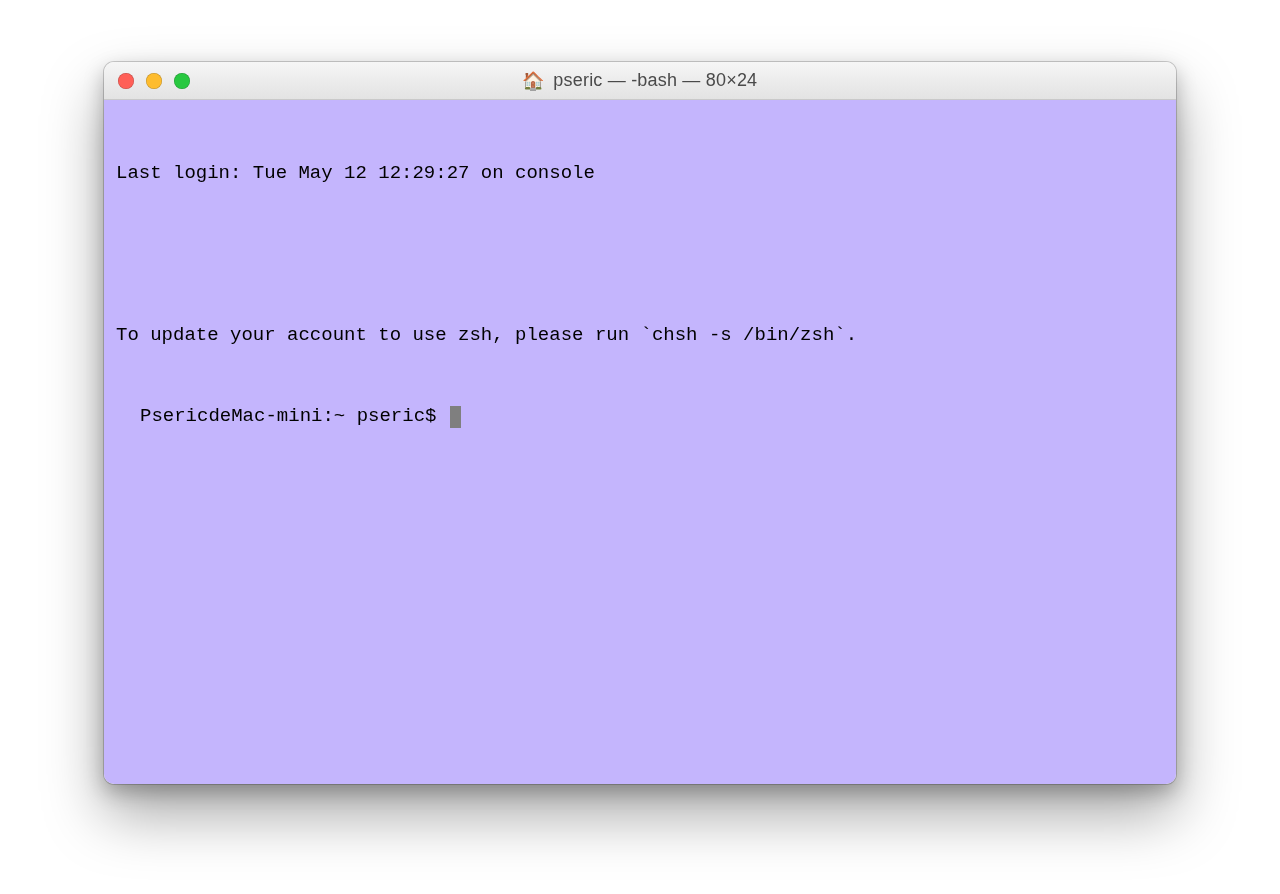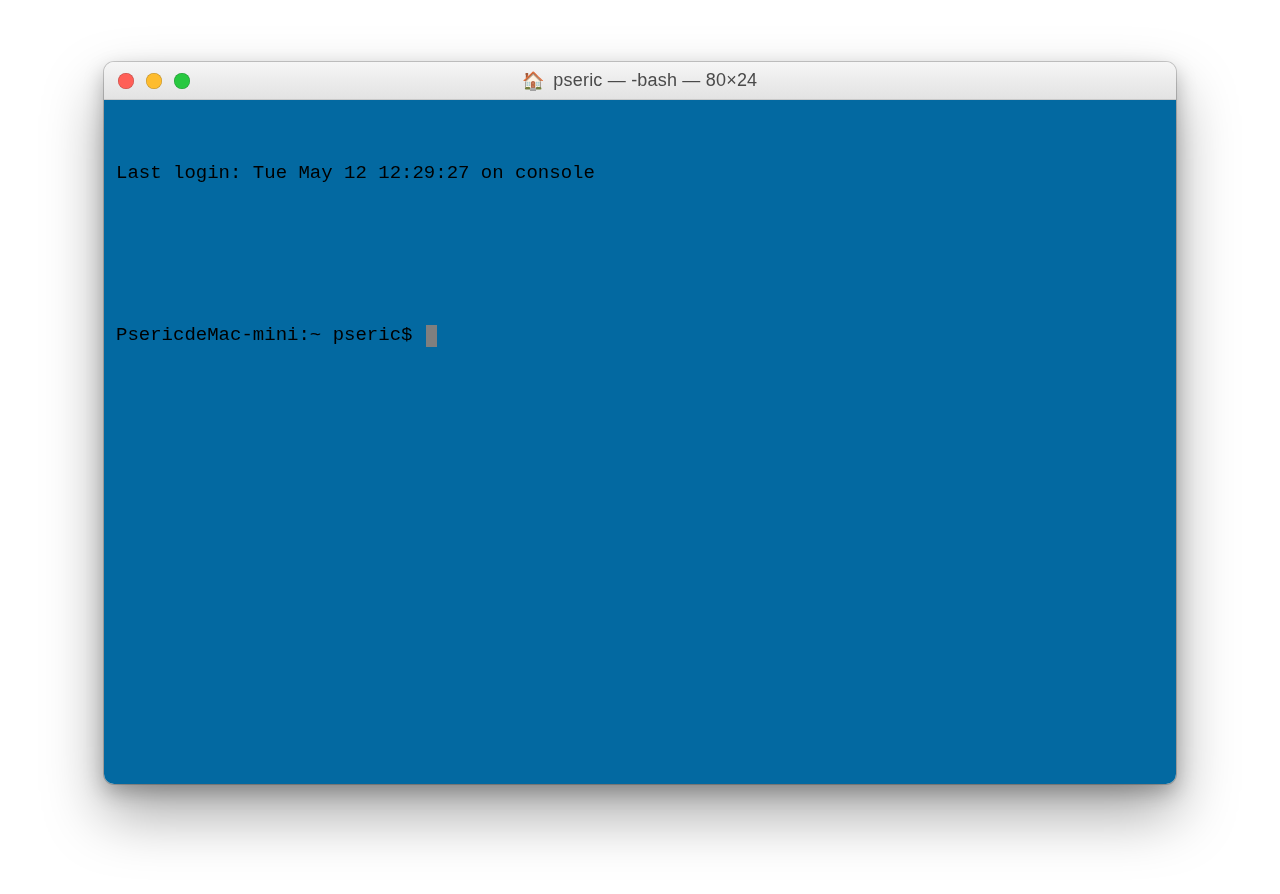--- a/index.html
+++ b/index.html
@@ -69,32 +69,32 @@
       letter-spacing: 0.2px;
       user-select: none;
     }
     .home-icon {
       font-size: 18px;
       line-height: 1;
       filter: grayscale(0.1);
     }
     .term {
       flex: 1 1 auto;
-      background: #0369a1;
+      background: #c4b5fd;
       padding: 6px 12px 8px 12px;
       font-family: "SF Mono", ui-monospace, Menlo, Consolas, "Liberation Mono", monospace;
       font-size: 19px;
       line-height: 27px;
       color: #000;
       white-space: pre;
       overflow: hidden;
     }
     .line { white-space: pre; }
     .blank { height: 27px; }
-    .prompt-line { display: flex; align-items: center; }
+    .prompt-line { display: flex; align-items: center; margin-left: 24px; }
     .cursor {
       display: inline-block;
       width: 11px;
       height: 22px;
       background: #7f7f7f;
       margin-left: 2px;
       vertical-align: text-bottom;
     }
   </style>
 </head>
@@ -111,20 +111,21 @@
       </div>
       <div class="title">
         <span class="home-icon">🏠</span>
         <span>pseric — -bash — 80×24</span>
       </div>
     </div>
 
     <div class="term">
       <div class="line">Last login: Tue May 12 12:29:27 on console</div>
       <div class="blank"></div>
+      <div class="line">To update your account to use zsh, please run `chsh -s /bin/zsh`.</div>
       <div class="prompt-line">
         <span>PsericdeMac-mini:~ pseric$ </span>
         <span class="cursor"></span>
       </div>
     </div>
 
   </div>
 </div>
 
 </body></html>

